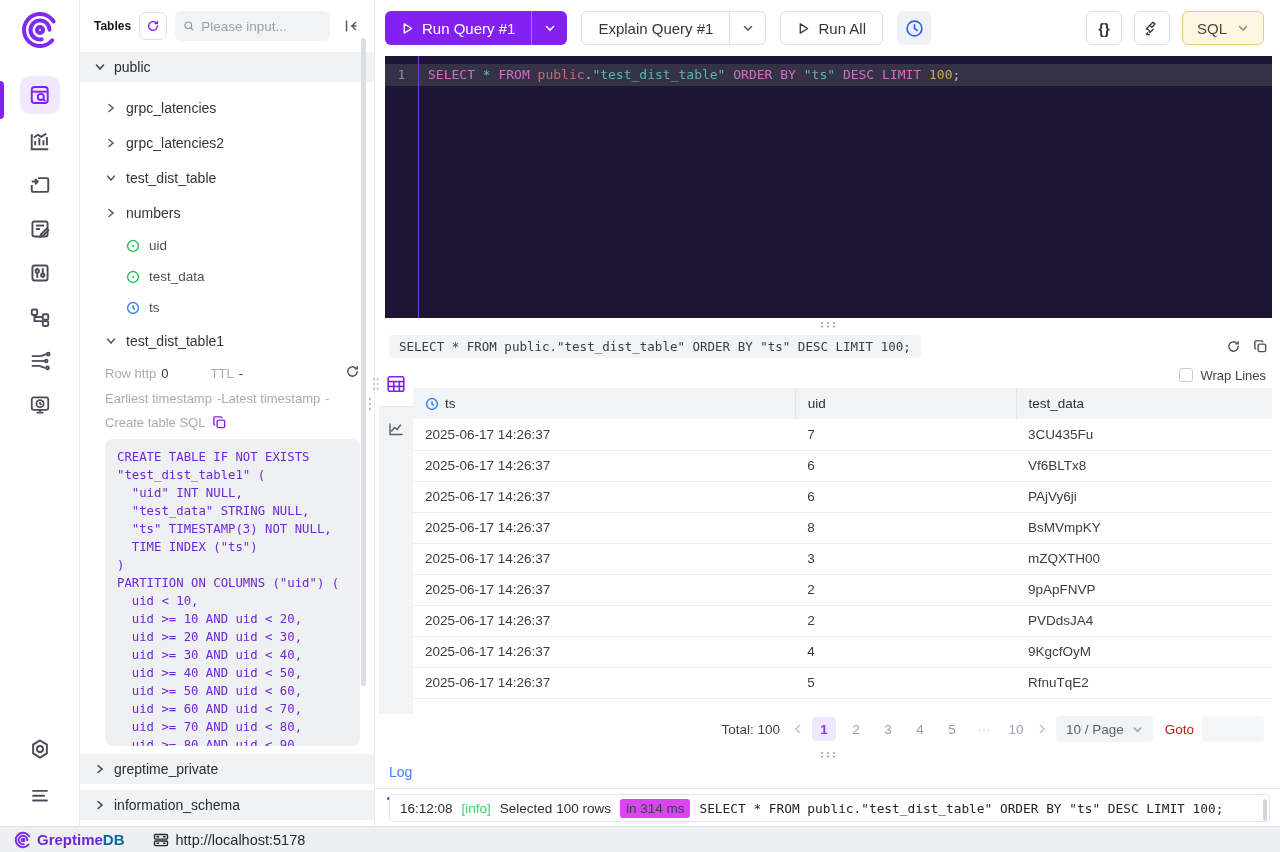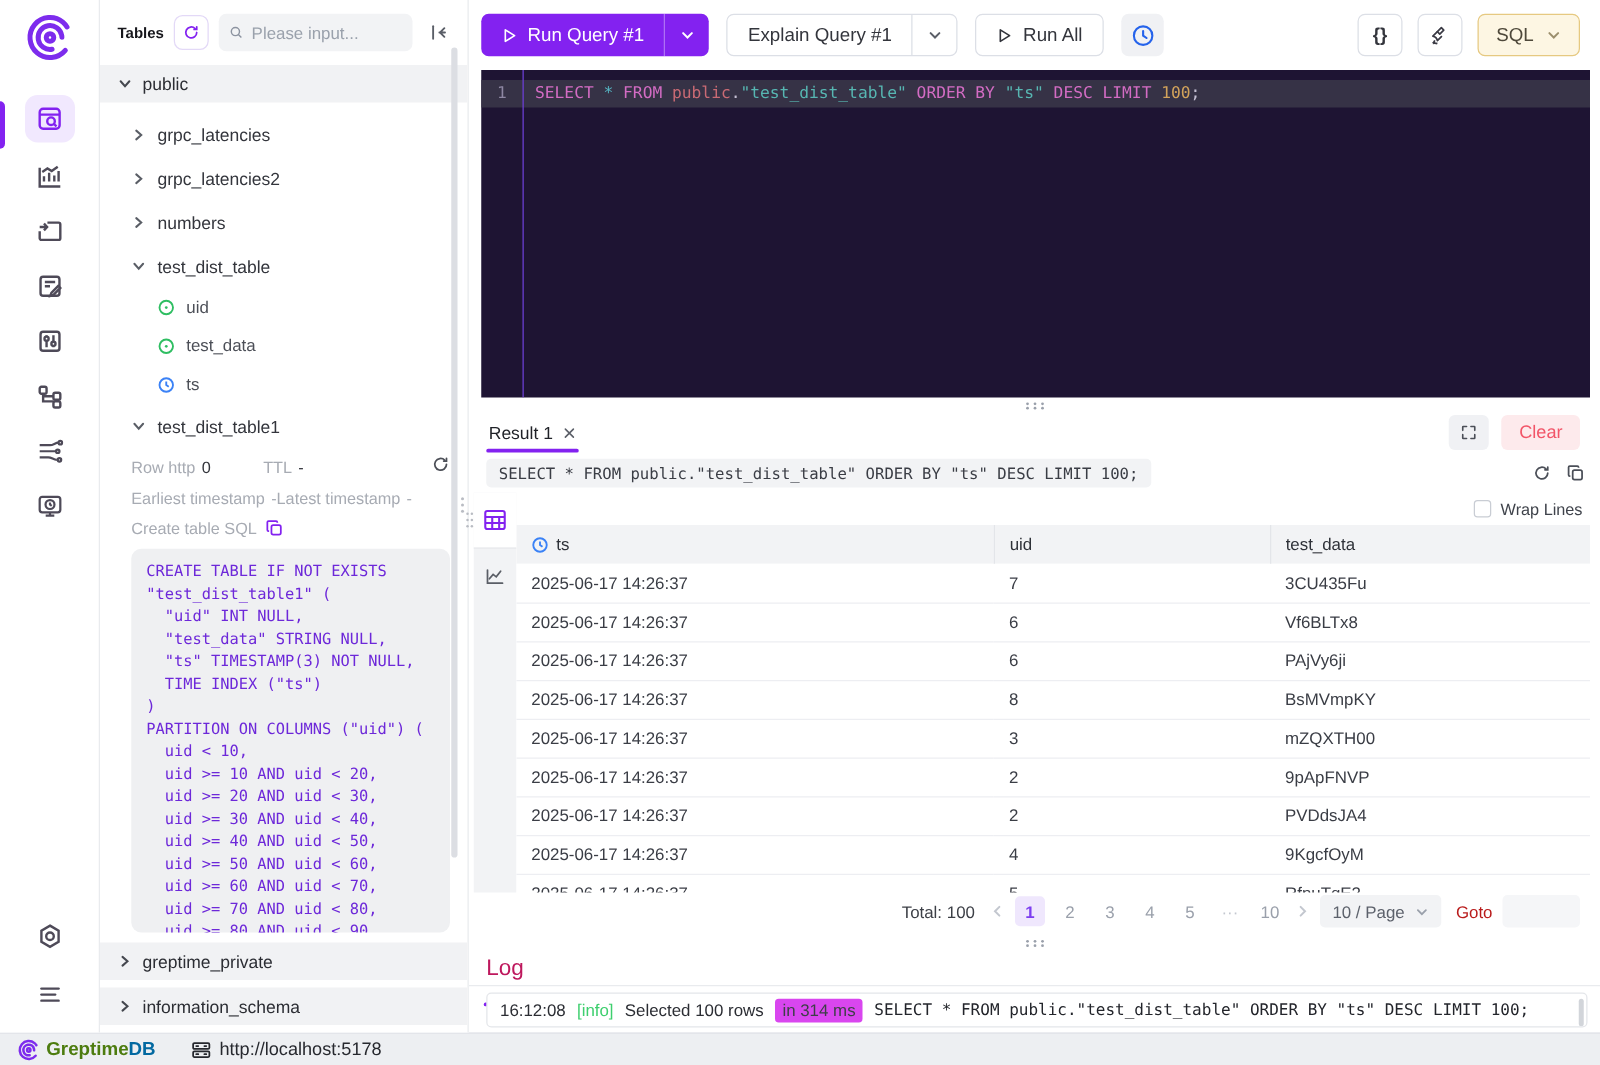--- a/index.html
+++ b/index.html
@@ -110,34 +110,34 @@
   .pg.active { background:#efe7fd; color:#7d3ef0; font-weight:bold; }
   .pg.ellipsis { color:#c3c7cf; }
   .pg-chev { color:#c3c7cf; display:flex; align-items:center; cursor:pointer; }
   .pg-size { height:26px; background:#f2f3f5; border-radius:4px; padding:0 10px; display:flex; align-items:center; gap:8px; color:#5c616b; cursor:pointer;text-align:right; }
   .pg-goto-label { color:#b91c1c; margin-left:4px; }
   .pg-goto { width:62px; height:26px; background:#f5f6f8; border:none; border-radius:4px; outline:none; }
 
   
   .log { flex:1; display:flex; flex-direction:column; min-height:0; }
   .log-tabs { height:25px; display:flex; align-items:flex-start; padding-left:14px; border-bottom:1px solid #e9ebee; flex:none; }
-  .log-tab { position:relative; font-size:18px; color:#be185d; padding-bottom:20px; cursor:pointer; }
+  .log-tab { position:relative; font-size:14px; color:#3b82f6; padding-bottom:20px; cursor:pointer; }
   .log-tab::after { content:""; position:absolute; left:-2px; right:-2px; bottom:0; height:3px; background:#8322f0; border-radius:2px; }
   .log-entry { margin:5px 10px 4px 14px; border:1px solid #e4e6ea; border-radius:4px; background:#fff; padding:6px 10px; display:flex; align-items:center; gap:9px; font-size:13.5px; overflow:hidden; position:relative; }
   .log-time { color:#2b2d33; }
   .log-level { color:#3ecf6e; }
   .log-msg { color:#2b2d33; }
   .log-dur { background:#d946ef; border-radius:3px; padding:2px 6px; color:#3c3f46; }
   .log-sql { font-family:"DejaVu Sans Mono",monospace; font-size:12.8px; color:#23252b; white-space:nowrap; }
   .log-scroll { position:absolute; right:2px; top:4px; width:4px; height:22px; background:#d2d5da; border-radius:2px; }
 
   
   .footer { height:26px; background:#edeff2; border-top:1px solid #dfe2e7; display:flex; align-items:center; padding:0 14px; gap:10px; flex:none; }
   .brand { display:flex; align-items:center; gap:5px; font-size:15px; font-weight:bold; }
-  .brand .g { color:#4d7c0f; } .brand .db { color:#0369a1; }
+  .brand .g { color:#6d28d9; } .brand .db { color:#0369a1; }
   .footer-url { display:flex; align-items:center; gap:7px; margin-left:18px; font-size:14.5px; font-weight:500; color:#26282e; }
   .dots-h svg, .dots-v svg { display:block; }
 </style>
 </head>
 <body>
 
 <div class="page">
   <div class="content-row">
 
     <div class="rail">
@@ -276,34 +276,34 @@
         </div>
         <div class="tree-row">
           <span class="chev">
               <svg viewBox="0 0 12 12" fill="none" stroke="#5a5e66" stroke-width="1.6" stroke-linecap="round">
                 <path d="M4 2.5l4 3.5-4 3.5"></path>
               </svg>
             </span>
           <span>grpc_latencies2</span>
         </div>
         <div class="tree-row">
+          <span class="chev open">
+              <svg viewBox="0 0 12 12" fill="none" stroke="#5a5e66" stroke-width="1.6" stroke-linecap="round">
+                <path d="M4 2.5l4 3.5-4 3.5"></path>
+              </svg>
+            </span>
+          <span>test_dist_table</span>
+        </div>
+        <div class="tree-row">
           <span class="chev">
               <svg viewBox="0 0 12 12" fill="none" stroke="#5a5e66" stroke-width="1.6" stroke-linecap="round">
                 <path d="M4 2.5l4 3.5-4 3.5"></path>
               </svg>
             </span>
           <span>numbers</span>
-        </div>
-        <div class="tree-row">
-          <span class="chev open">
-              <svg viewBox="0 0 12 12" fill="none" stroke="#5a5e66" stroke-width="1.6" stroke-linecap="round">
-                <path d="M4 2.5l4 3.5-4 3.5"></path>
-              </svg>
-            </span>
-          <span>test_dist_table</span>
         </div>
 
         <div class="col-row">
           <svg viewBox="0 0 14 14" width="14" height="14" fill="none" stroke="#2fbe62" stroke-width="1.5">
               <circle cx="7" cy="7" r="5.4"></circle>
               <circle cx="7" cy="7" r="1.1" fill="#2fbe62" stroke="none"></circle>
             </svg>
           <span>uid</span>
         </div>
         <div class="col-row">
@@ -480,40 +480,20 @@
             <circle cx="3" cy="2" r="1.1"></circle>
             <circle cx="9" cy="2" r="1.1"></circle>
             <circle cx="15" cy="2" r="1.1"></circle>
             <circle cx="3" cy="5.5" r="1.1"></circle>
             <circle cx="9" cy="5.5" r="1.1"></circle>
             <circle cx="15" cy="5.5" r="1.1"></circle>
           </svg>
       </div>
 
       <div class="result">
-        <div class="res-header">
-          <div class="res-tab">
-            <span>Result 1</span>
-            <span class="res-close">
-              <svg viewBox="0 0 12 12" width="11" height="11" fill="none" stroke="currentColor" stroke-width="1.4" stroke-linecap="round">
-                  <path d="M2.5 2.5l7 7M9.5 2.5l-7 7"></path>
-                </svg>
-            </span>
-          </div>
-          <div class="res-actions">
-            <span class="btn-expand">
-              <svg viewBox="0 0 16 16" width="14" height="14" fill="none" stroke="currentColor" stroke-width="1.5" stroke-linecap="round">
-                <path d="M6 2.5H3a.5.5 0 0 0-.5.5v3M10 2.5h3a.5.5 0 0 1 .5.5v3M6 13.5H3a.5.5 0 0 1-.5-.5v-3M10 13.5h3a.5.5 0 0 0 .5-.5v-3"></path>
-              </svg>
-            </span>
-            <span class="btn-clear">
-              <span>Clear</span>
-            </span>
-          </div>
-        </div>
 
         <div class="echo-row">
           <span class="echo-pill">SELECT * FROM public."test_dist_table" ORDER BY "ts" DESC LIMIT 100;</span>
           <span class="echo-icons">
             <span>
               <svg viewBox="0 0 16 16" width="15" height="15" fill="none" stroke="currentColor" stroke-width="1.5" stroke-linecap="round">
                   <path d="M13 8a5 5 0 1 1-1.5-3.6"></path>
                   <path d="M13 2.8v2.4h-2.4"></path>
                 </svg>
             </span>

